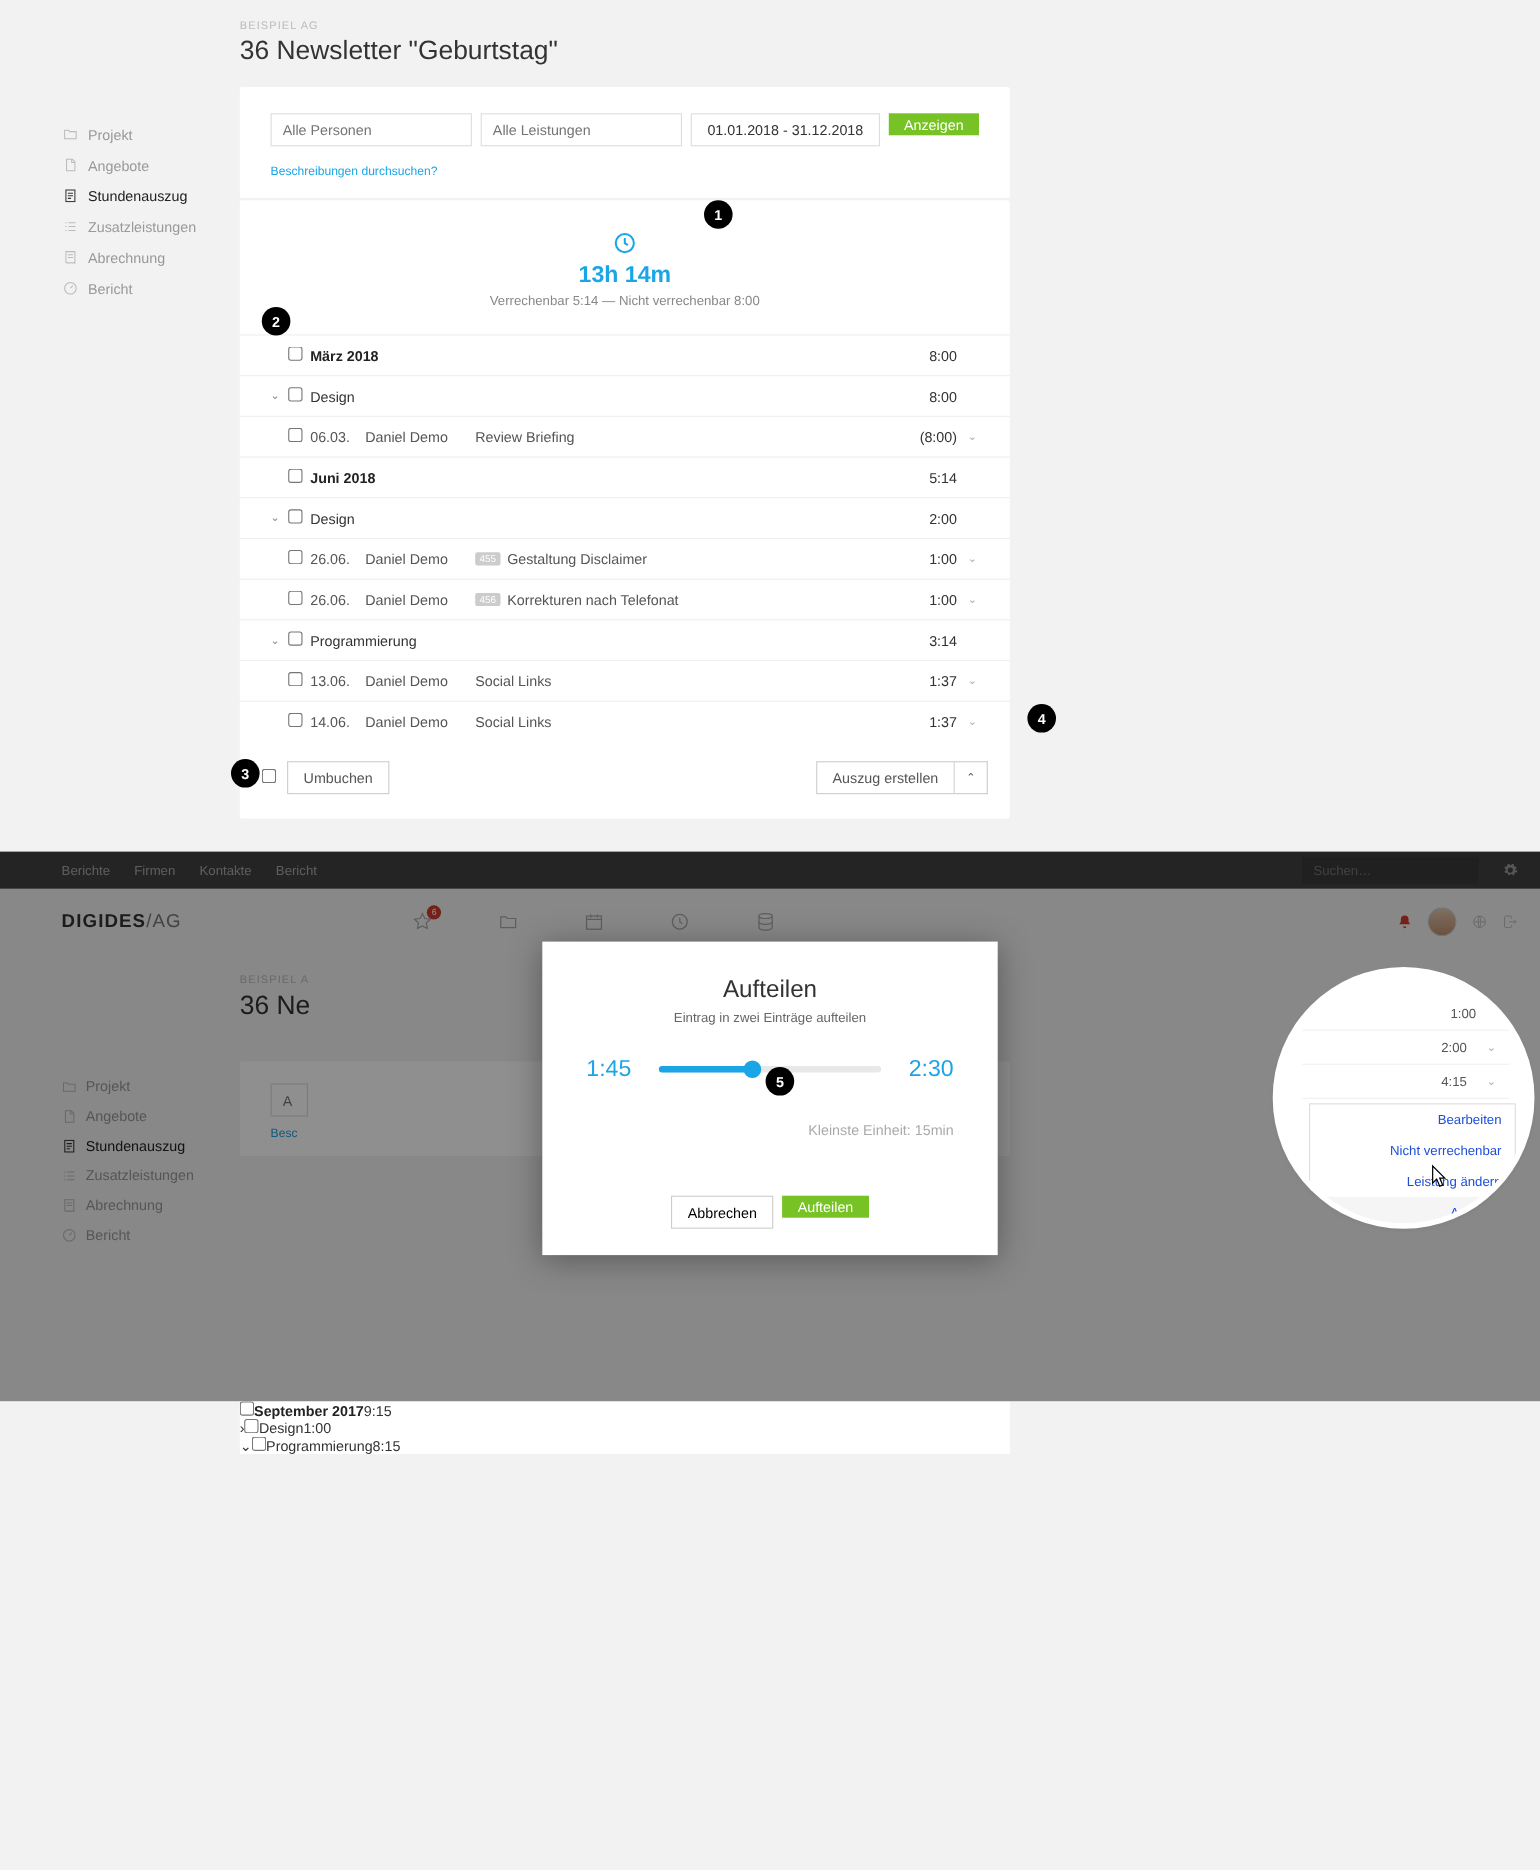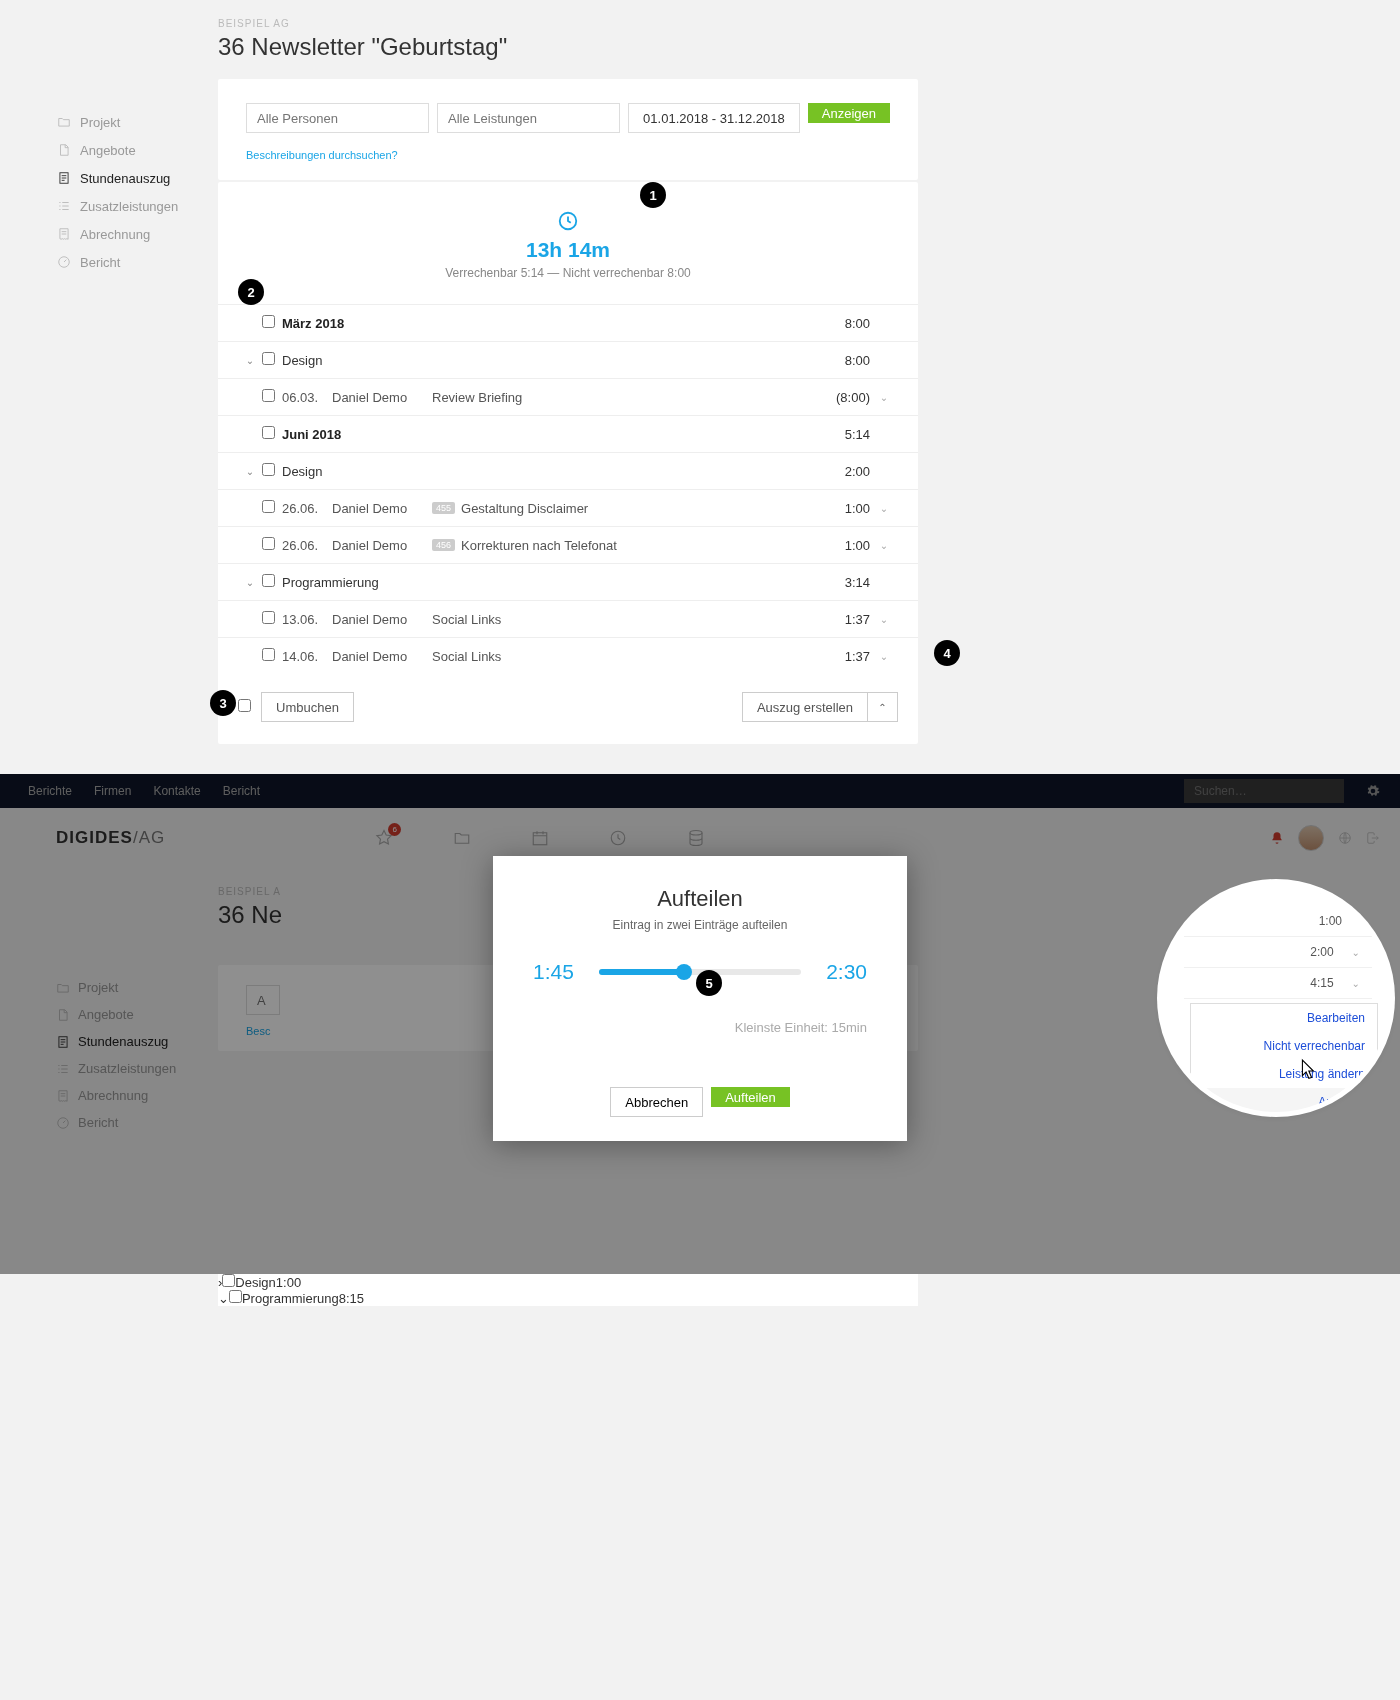--- a/index.html
+++ b/index.html
@@ -81,21 +81,21 @@
   height: 30px; width: 30px; border: 1px solid #ccc; border-left: none; background: #fff; display: flex; align-items: center; justify-content: center; font-size: 10px; color: #555; cursor: pointer;
 }
 
 
 .lower { position: relative; }
 .lower-shot { position: relative; height: 500px; overflow: hidden; }
 .dim-overlay { position: absolute; inset: 0; background: rgba(0,0,0,0.44); z-index: 5; pointer-events: none; }
 .lower-bg { background: #f2f2f2; position: relative; height: 100%; }
 
 .topbar {
-  background: #0f172a; height: 34px; display: flex; align-items: center; padding: 0 20px 0 28px; gap: 22px; color: #a8a8a8; font-size: 12px;
+  background: #404040; height: 34px; display: flex; align-items: center; padding: 0 20px 0 56px; gap: 22px; color: #a8a8a8; font-size: 12px;
 }
 .topbar .spacer { flex: 1; }
 .topbar .search { background: #3a3a3a; color: #777; height: 24px; padding: 0 10px; width: 160px; border: none; font-size: 12px; }
 .topbar .gear { color: #999; cursor: pointer; font-size: 14px; }
 
 .appbar {
   display: flex; align-items: center; height: 60px; padding: 0 20px 0 56px; gap: 50px; background: #f2f2f2;
 }
 .brand { font-size: 17px; font-weight: 700; letter-spacing: 1px; }
 .brand .thin { font-weight: 300; color: #777; }
@@ -541,16 +541,17 @@
         <svg width="22" height="26" viewBox="0 0 24 28">
             <path d="M7 2v17l4-4 3 7 3-1-3-7h5z" fill="#fff" stroke="#000" stroke-width="1.2"></path>
           </svg>
       </div>
     </div>
 
     <div class="num-badge badge5">5</div>
   </div>
 
   <div class="lower-list-card" id="lower-list">
+      <div class="row month"><span class="chev"></span><span class="chk"><input type="checkbox" style=""></span><span class="desc" style="font-weight:600;color:#222;">September 2017</span><span class="tcol">9:15</span><span style="width:28px"></span></div>
       <div class="row"><span class="chev">›</span><span class="chk"><input type="checkbox" style=""></span><span class="desc">Design</span><span class="tcol">1:00</span><span style="width:28px"></span></div>
       <div class="row"><span class="chev">⌄</span><span class="chk"><input type="checkbox" style=""></span><span class="desc">Programmierung</span><span class="tcol">8:15</span><span style="width:28px"></span></div>
     </div>
 </div>
 
 </body></html>

